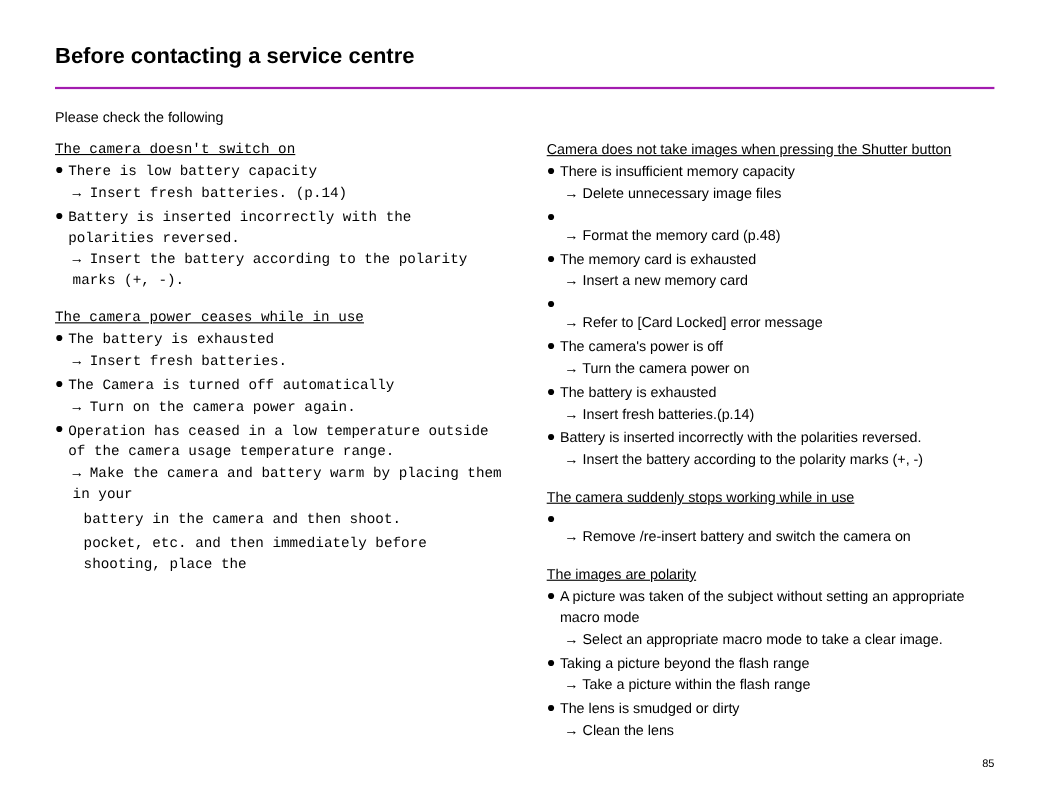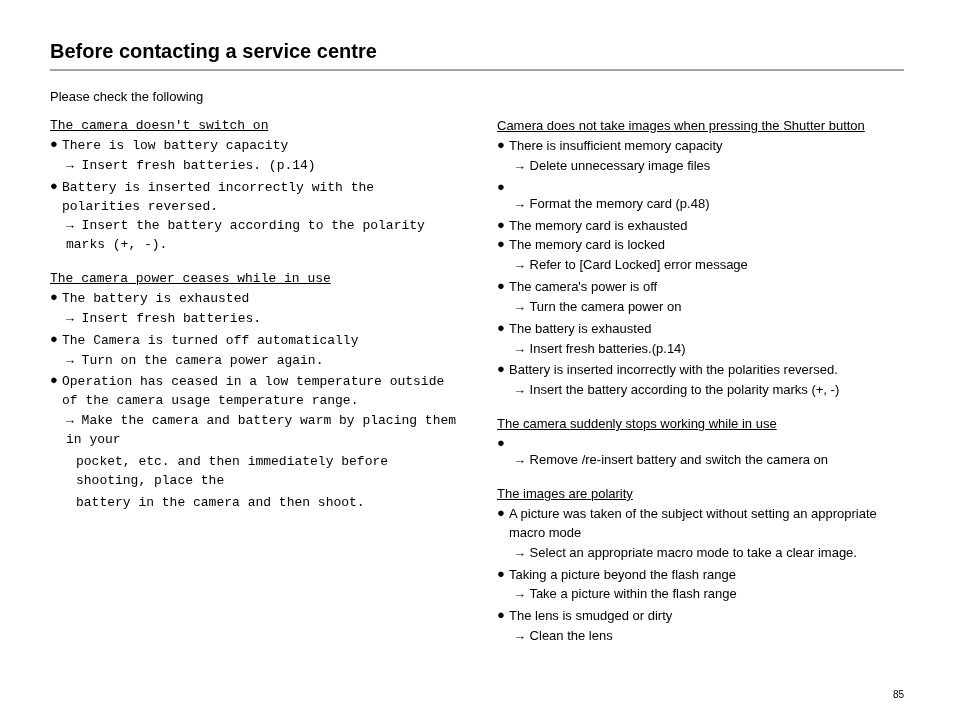--- a/index.html
+++ b/index.html
@@ -21,22 +21,22 @@
     .page {
       width: 954px;
       height: 720px;
       padding: 40px 50px 30px 50px;
       position: relative;
     }
 
     .page-title {
       font-size: 20px;
       font-weight: bold;
-      border-bottom: 2px solid #a3a3a3;
-      padding-bottom: 6px;
+      border-bottom: 2px solid #a21caf;
+      padding-bottom: 16px;
       margin-bottom: 18px;
     }
 
     .content-wrapper {
       display: flex;
       gap: 40px;
     }
 
     .left-column {
       flex: 1;
@@ -150,25 +150,25 @@
           <span class="arrow-text">→ Turn on the camera power again.</span>
         </div>
         <div class="bullet-item">
           <span class="bullet">●</span>
           <span class="bullet-text">Operation has ceased in a low temperature outside of the camera usage temperature range.</span>
         </div>
         <div class="arrow-item">
           <span class="arrow-text">→ Make the camera and battery warm by placing them in your</span>
         </div>
         <div class="arrow-item indent2">
+          <span class="arrow-text">battery in the camera and then shoot.</span>
+        </div>
+        <div class="arrow-item indent2">
           <span class="arrow-text">pocket, etc. and then immediately before shooting, place the</span>
         </div>
-        <div class="arrow-item indent2">
-          <span class="arrow-text">battery in the camera and then shoot.</span>
-        </div>
       </div>
 
     </div>
 
     <div class="right-column">
 
       <div class="section">
         <div class="section-title">Camera does not take images when pressing the Shutter button</div>
         <div class="bullet-item">
           <span class="bullet">●</span>
@@ -180,23 +180,25 @@
         <div class="bullet-item">
           <span class="bullet">●</span>
         </div>
         <div class="arrow-item">
           <span class="arrow-text">→ Format the memory card (p.48)</span>
         </div>
         <div class="bullet-item">
           <span class="bullet">●</span>
           <span class="bullet-text">The memory card is exhausted</span>
         </div>
-        <div class="bullet-item">
-          <span class="bullet">●</span>
-          <span class="bullet-text">The memory card is locked</span>
+        <div class="arrow-item">
+          <span class="arrow-text">→ Insert a new memory card</span>
+        </div>
+        <div class="bullet-item">
+          <span class="bullet">●</span>
         </div>
         <div class="arrow-item">
           <span class="arrow-text">→ Refer to [Card Locked] error message</span>
         </div>
         <div class="bullet-item">
           <span class="bullet">●</span>
           <span class="bullet-text">The camera's power is off</span>
         </div>
         <div class="arrow-item">
           <span class="arrow-text">→ Turn the camera power on</span>

